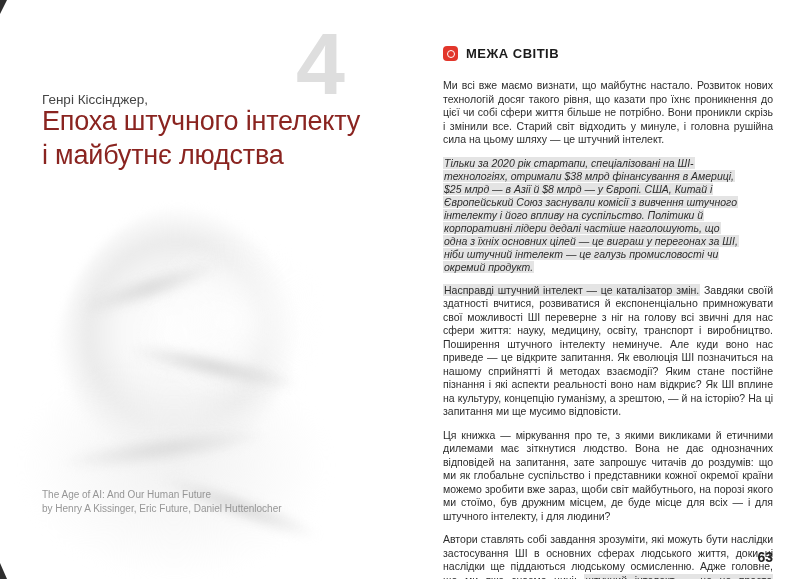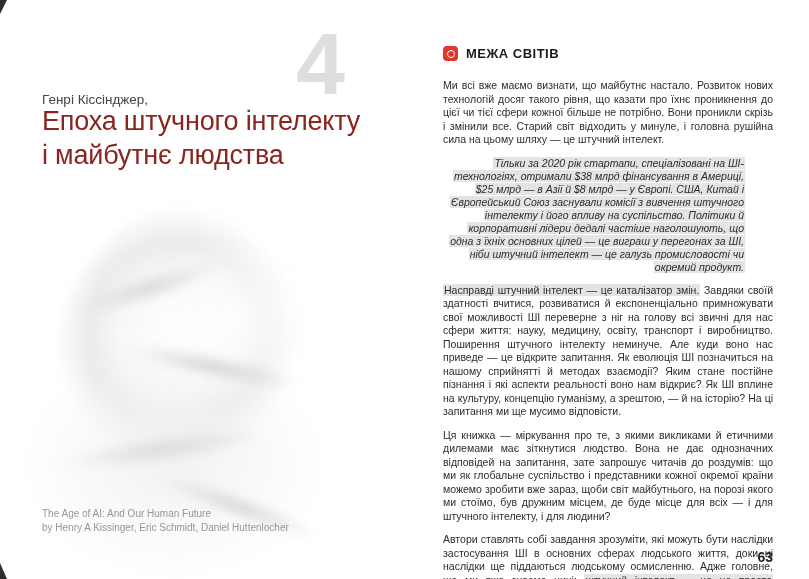--- a/index.html
+++ b/index.html
@@ -18,21 +18,21 @@
   .corner-mark-bottom { position:absolute; left:0; bottom:0; width:7px; height:16px; background:#2e2e2e;
     clip-path:polygon(0 100%,100% 100%,0 0); }
 
   
   .left-page { position:absolute; left:0; top:0; width:404px; height:579px; }
   .authors { position:absolute; left:42px; top:46px; font-size:13.5px; line-height:19px; color:#454545; z-index:2;margin-top:44px; }
   .chapter-num { position:absolute; left:296px; top:20px; font-size:88px; line-height:1;
     font-weight:700; color:#dedede; z-index:1; }
   .book-title { position:absolute; left:42px; top:104px; width:322px; font-size:27px; line-height:34px;
     font-weight:400; color:#8a2420; letter-spacing:-0.2px; z-index:2; }
-  .caption { position:absolute; left:42px; top:507px; font-size:10px; line-height:14px; color:#969696; z-index:3; }
+  .caption { position:absolute; left:42px; top:488px; font-size:10px; line-height:14px; color:#969696; z-index:3; }
 
   
   .sculpture { position:absolute; left:14px; top:200px; width:360px; height:379px; z-index:0; overflow:hidden; }
   .blob,.crease { position:absolute; border-radius:50%; }
   .b1 { left:40px; top:5px;  width:270px; height:340px; filter:blur(4px);
     background:radial-gradient(closest-side at 45% 38%, #ffffff 0%, #f8f8f8 45%, #ebebeb 72%, rgba(235,235,235,0) 100%); }
   .b2 { left:5px;  top:150px; width:310px; height:230px; filter:blur(6px);
     background:radial-gradient(closest-side, #f2f2f2 0%, rgba(242,242,242,0) 100%); }
   .b3 { left:120px; top:35px; width:190px; height:170px; filter:blur(5px);
     background:radial-gradient(closest-side, #fdfdfd 0%, rgba(250,250,250,0) 100%); }
@@ -50,21 +50,21 @@
   .right-page { position:absolute; left:443px; top:0; width:330px; height:579px; }
   .section-head { position:absolute; left:0; top:46px; display:flex; align-items:flex-start; gap:8px; }
   .section-icon { width:15px; height:15px; border-radius:4px; background:#e2362b; position:relative; flex:0 0 auto; }
   .section-icon::after { content:""; position:absolute; left:3.5px; top:3.5px; width:6px; height:6px;
     border:1.6px solid #fff; border-radius:50%; }
   .section-title { font-size:13px; font-weight:700; letter-spacing:0.5px; color:#1b1b1b; }
 
   .body-text { position:absolute; left:0; top:79px; width:330px; font-size:10.5px; line-height:13.5px;
     color:#2d2d2d; text-align:justify; }
   .body-text p { margin-bottom:10px; }
-  .quote { font-style:italic; text-align:right; width:302px; line-height:13px; }
+  .quote { font-style:italic; text-align:left; width:302px; line-height:13px; }
   .hl { background:#e4e4e4; -webkit-box-decoration-break:clone; box-decoration-break:clone; padding:0 1px; }
 
   .page-number { position:absolute; right:0; bottom:14px; font-size:14px; font-weight:700; color:#222; }
 </style>
 </head>
 <body>
 
 <div class="spread">
 
   <div class="corner-mark-top"></div>
@@ -85,33 +85,33 @@
     <div class="chapter-num">4</div>
 
     <div class="authors">
       <div>Генрі Кіссінджер,</div>
     </div>
 
     <h1 class="book-title">Епоха штучного інтелекту і майбутнє людства</h1>
 
     <div class="caption">
       <div>The Age of AI: And Our Human Future</div>
-      <div>by Henry A Kissinger, Eric Schmidt, Daniel Huttenlocher</div>
+      <div>by Henry A Kissinger, Eric Future, Daniel Huttenlocher</div>
     </div>
   </div>
 
   <div class="right-page">
 
     <div class="section-head">
       <span class="section-icon"></span>
       <span class="section-title">МЕЖА СВІТІВ</span>
     </div>
 
     <div class="body-text">
-      <p>Ми всі вже маємо визнати, що майбутнє настало. Розвиток нових технологій досяг такого рівня, що казати про їхнє проникнення до цієї чи тієї сфери кожної більше не потрібно. Вони проникли скрізь і змінили все. Старий світ відходить у минуле, і головна рушійна сила на цьому шляху — це штучний інтелект.</p>
+      <p>Ми всі вже маємо визнати, що майбутнє настало. Розвиток нових технологій досяг такого рівня, що казати про їхнє проникнення до цієї чи собі сфери життя більше не потрібно. Вони проникли скрізь і змінили все. Старий світ відходить у минуле, і головна рушійна сила на цьому шляху — це штучний інтелект.</p>
 
       <p class="quote"><span class="hl">Тільки за 2020 рік стартапи, спеціалізовані на ШІ-технологіях, отримали $38 млрд фінансування в Америці, $25 млрд — в Азії й $8 млрд — у Європі. США, Китай і Європейський Союз заснували комісії з вивчення штучного інтелекту і його впливу на суспільство. Політики й корпоративні лідери дедалі частіше наголошують, що одна з їхніх основних цілей — це виграш у перегонах за ШІ, ніби штучний інтелект — це галузь промисловості чи окремий продукт.</span></p>
 
       <p><span class="hl">Насправді штучний інтелект — це каталізатор змін.</span> <span>Завдяки своїй здатності вчитися, розвиватися й експоненціально примножувати свої можливості ШІ переверне з ніг на голову всі звичні для нас сфери життя: науку, медицину, освіту, транспорт і виробництво. Поширення штучного інтелекту неминуче. Але куди воно нас приведе — це відкрите запитання. Як еволюція ШІ позначиться на нашому сприйнятті й методах взаємодії? Яким стане постійне пізнання і які аспекти реальності воно нам відкриє? Як ШІ вплине на культуру, концепцію гуманізму, а зрештою, — й на історію? На ці запитання ми ще мусимо відповісти.</span></p>
 
       <p>Ця книжка — міркування про те, з якими викликами й етичними дилемами має зіткнутися людство. Вона не дає однозначних відповідей на запитання, зате запрошує читачів до роздумів: що ми як глобальне суспільство і представники кожної окремої країни можемо зробити вже зараз, щоби світ майбутнього, на порозі якого ми стоїмо, був дружним місцем, де буде місце для всіх — і для штучного інтелекту, і для людини?</p>
 
       <p><span>Автори ставлять собі завдання зрозуміти, які можуть бути наслідки застосування ШІ в основних сферах людського життя, доки ці наслідки ще піддаються людському осмисленню. Адже головне, що ми вже знаємо нині:</span> <span class="hl">штучний інтелект — це не просто надлюдина,</span></p>
     </div>
 

